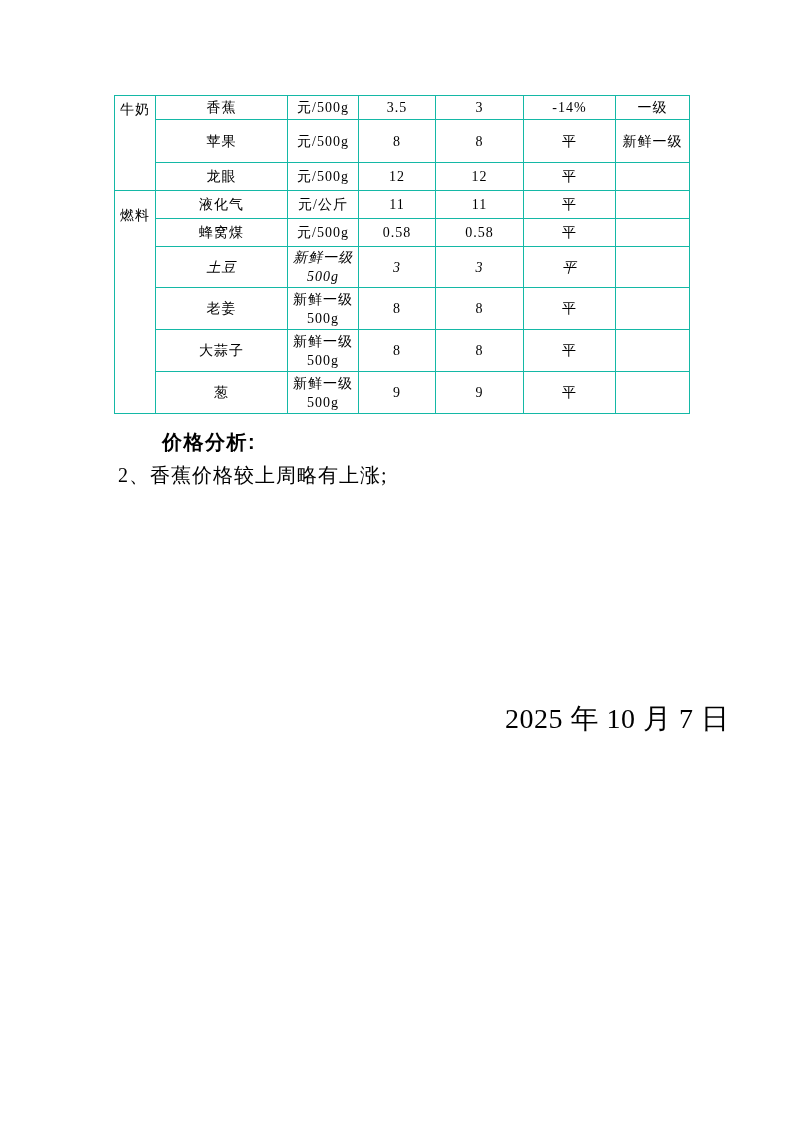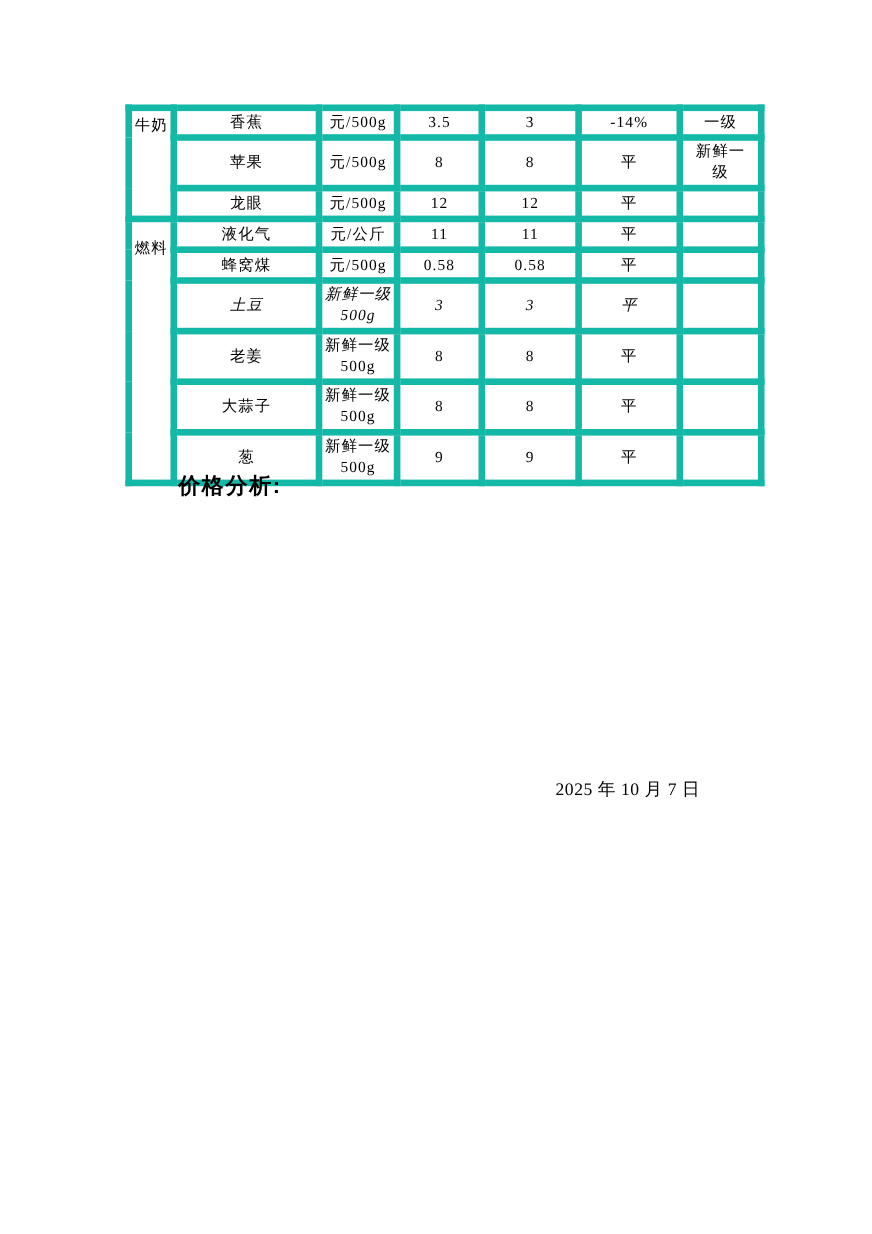--- a/index.html
+++ b/index.html
@@ -17,21 +17,21 @@
   
   table.price-table {
     position: absolute;
     left: 114px;
     top: 95px;
     border-collapse: collapse;
     table-layout: fixed;
     letter-spacing: 1px;
   }
   .price-table td {
-    border: 6px solid #14b8a6;
+    border: 1px solid #14b8a6;
     text-align: center;
     vertical-align: middle;
     font-size: 14px;
     line-height: 19px;
     padding: 1px 2px;
     overflow: hidden;
     margin-left: 21px;
   }
   .r1 { height: 24px; }
   .r2 { height: 43px; }
@@ -70,21 +70,21 @@
     height: 22px;
     line-height: 22px;
     margin: 0 0 20px 0;
   }
 
   
   .doc-date {
     position: absolute;
     left: 505px;
     top: 707px;
-    font-size: 16px;
+    font-size: 28px;
     letter-spacing: 0.5px;
     line-height: 24px;
   }
 </style>
 </head>
 <body>
 
 <div class="page">
 
   <table class="price-table">
@@ -175,17 +175,18 @@
         <td>9</td>
         <td>平</td>
         <td class="remark"></td>
       </tr>
     </tbody>
   </table>
 
   <div class="analysis-heading">价格分析:</div>
 
   <div class="analysis-list">
+    <div class="analysis-item">2、香蕉价格较上周略有上涨;</div>
   </div>
 
   <div class="doc-date">2025 年 10 月 7 日</div>
 
 </div>
 
 </body></html>

